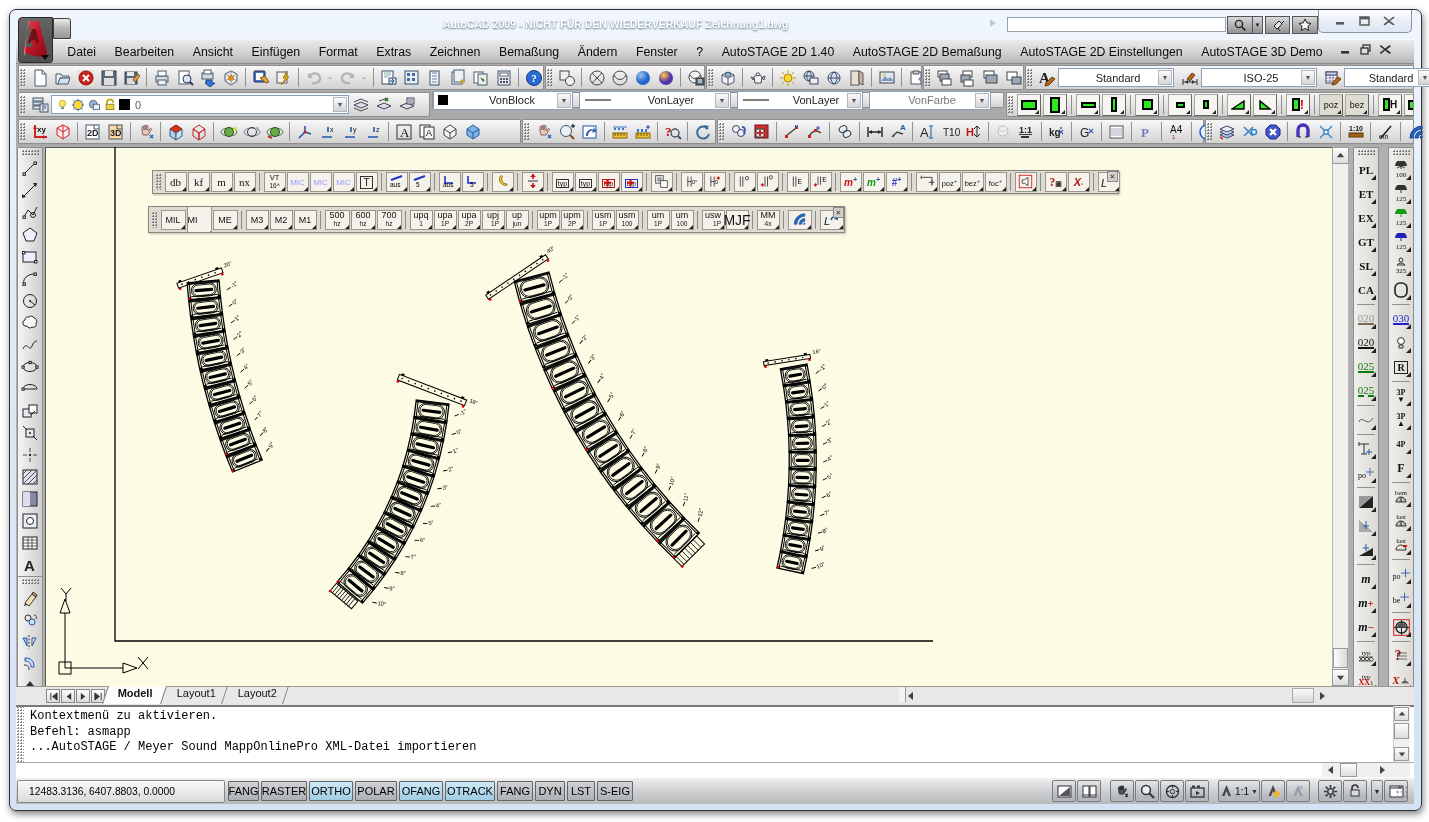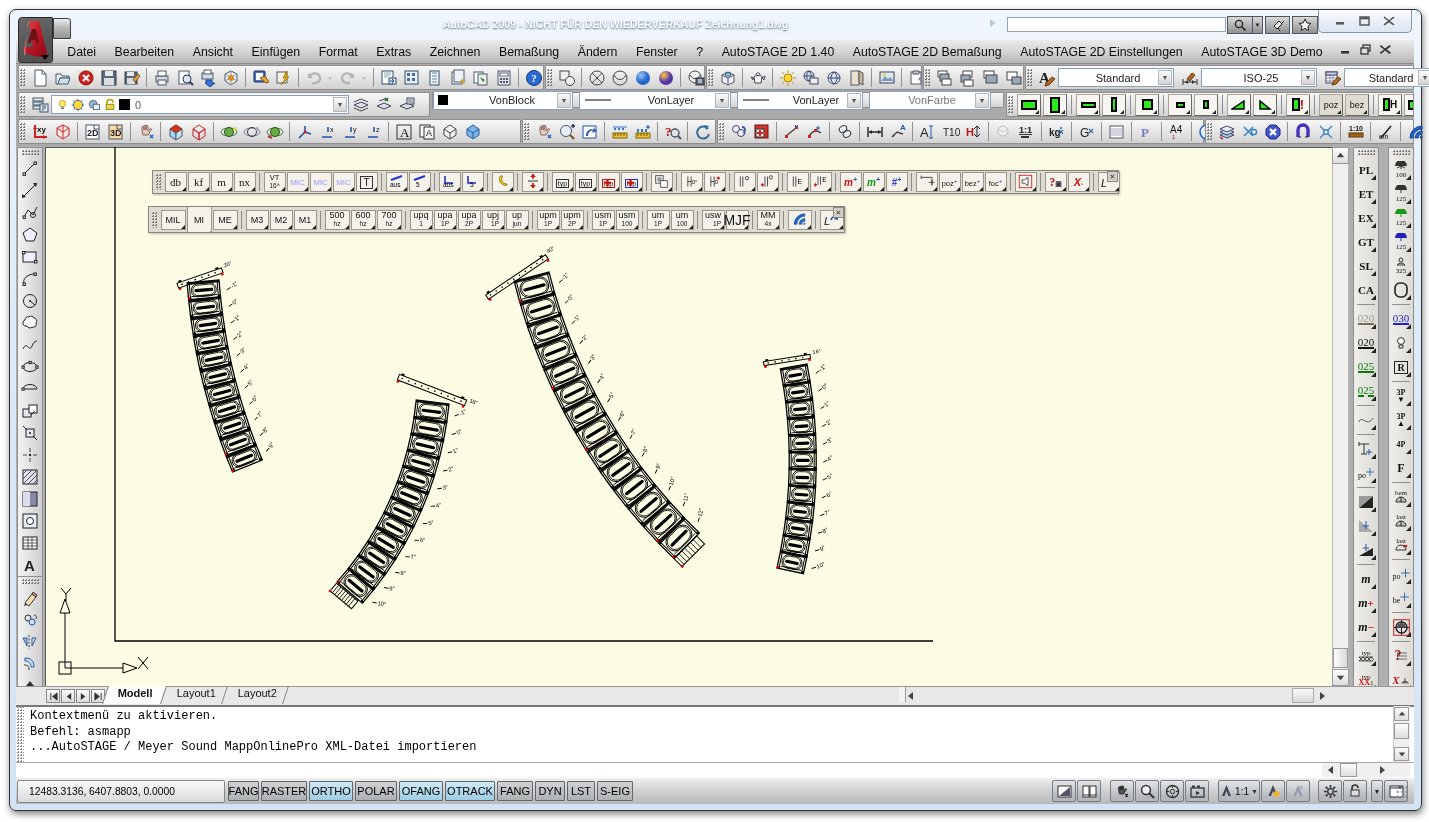--- a/index.html
+++ b/index.html
@@ -2170,21 +2170,21 @@
       <span style="position:absolute;right:0;bottom:0;width:0;height:0;border-bottom:4px solid #222;border-left:4px solid transparent"></span>
     </div>
     <div style="position:absolute;right:0px;top:0px;width:11px;height:11px;background:#d4d0c8;border:1px solid #888;font-size:7px;line-height:9px;text-align:center;color:#333">✕</div>
   </div>
 <div class="abs" style="left:148px;top:206px;width:697px;height:27px;background:#dedbd2;border:1px solid #8a887e;overflow:hidden;box-shadow:1px 1px 2px rgba(0,0,0,.25);display:flex;align-items:center;padding:0 1px">
     <div style="width:6px;height:16px;margin:0 2px;flex:0 0 auto;background-image:radial-gradient(circle at 1.3px 1.3px,#787878 .9px,transparent 1px);background-size:3px 3px"></div>
     <div style="position:relative;width:25px;height:20px;background:#f4f2ea;border:1px solid #9a968c;color:#111;display:flex;align-items:center;justify-content:center;font-size:10px;flex:0 0 auto;margin:0 0.5px">
       <span style="font-size:9px">MIL</span>
       <span style="position:absolute;right:0;bottom:0;width:0;height:0;border-bottom:4px solid #222;border-left:4px solid transparent"></span>
     </div>
-    <div style="position:relative;width:25px;height:32px;background:#f4f2ea;border:1px solid #9a968c;color:#111;display:flex;align-items:center;justify-content:center;font-size:10px;flex:0 0 auto;margin:0 0.5px">
+    <div style="position:relative;width:25px;height:32px;background:#f4f2ea;border:1px solid #9a968c;color:#111;display:flex;align-items:center;justify-content:flex-start;font-size:10px;flex:0 0 auto;margin:0 0.5px">
       <span style="font-size:9px">MI</span>
       <span style="position:absolute;right:0;bottom:0;width:0;height:0;border-bottom:4px solid #222;border-left:4px solid transparent"></span>
     </div>
     <div style="position:relative;width:25px;height:20px;background:#f4f2ea;border:1px solid #9a968c;color:#111;display:flex;align-items:center;justify-content:center;font-size:10px;flex:0 0 auto;margin:0 0.5px">
       <span style="font-size:9px">ME</span>
       <span style="position:absolute;right:0;bottom:0;width:0;height:0;border-bottom:4px solid #222;border-left:4px solid transparent"></span>
     </div>
     <div style="width:1px;height:18px;background:#8a8a8a;margin:0 3px;flex:0 0 auto"></div>
     <div style="position:relative;width:23px;height:20px;background:#f4f2ea;border:1px solid #9a968c;color:#111;display:flex;align-items:center;justify-content:center;font-size:10px;flex:0 0 auto;margin:0 0.5px">
       <span style="font-size:9px">M3</span>

